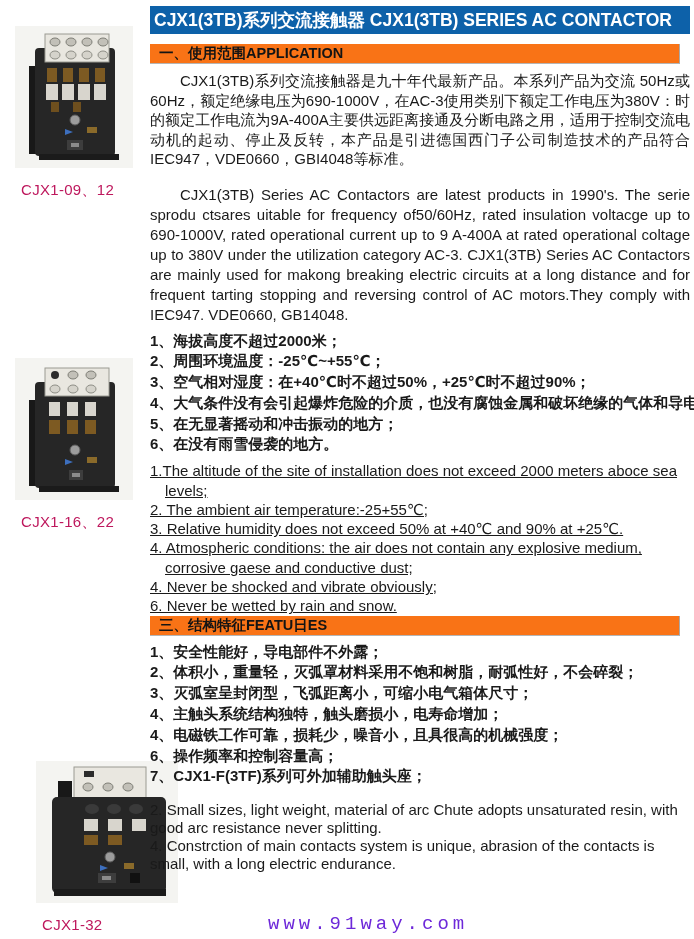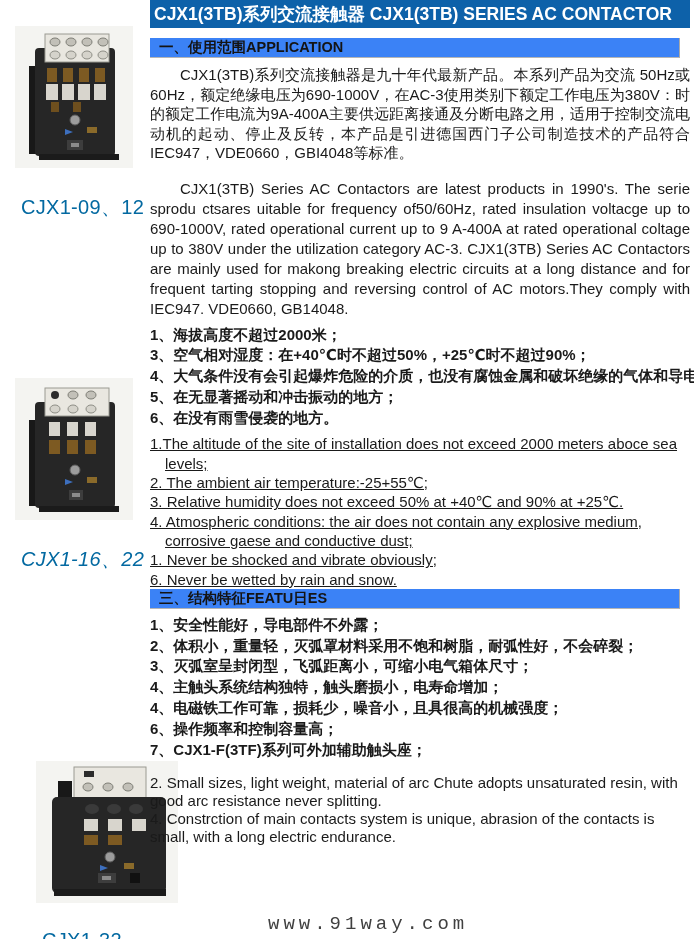--- a/index.html
+++ b/index.html
@@ -6,54 +6,54 @@
   body{
     width:694px;height:939px;background:#ffffff;position:relative;
     font-family:"Liberation Sans","DejaVu Sans",sans-serif;color:#1a1a1a;
     -webkit-font-smoothing:antialiased;overflow:hidden;
   }
   .page{position:absolute;inset:0;width:694px;height:939px;background:#fff;}
 
   
   figure.product{position:absolute;margin:0;}
   .f1{left:15px;top:26px;}
-  .f2{left:15px;top:378px;font-style:italic;}
+  .f2{left:15px;top:358px;}
   .f3{left:8px;top:761px;padding-left:28px;}
-  figcaption{font-size:20px;margin-top:22px;padding-left:6px;color:#0369a1;letter-spacing:.3px;}
+  figcaption{font-size:15px;margin-top:9px;padding-left:6px;color:#be185d;letter-spacing:.3px;}
 
   
   .right-col{position:absolute;left:150px;top:0;width:544px;}
   .title-bar{
-    margin-top:0;width:536px;height:28px;line-height:28px;
+    margin-top:6px;width:536px;height:28px;line-height:28px;
     background:#0d61a9;color:#fff;font-weight:bold;font-size:17.5px;
     padding-left:4px;white-space:nowrap;overflow:hidden;
   }
   .sec-bar{
-    width:520px;height:19px;line-height:19px;background:#3b82f6;
+    width:520px;height:19px;line-height:19px;background:#f97316;
     border-right:1px solid #a9a9a9;border-bottom:1px solid #b5b5b5;
     font-weight:bold;font-size:14.5px;color:#141414;padding-left:9px;
   }
   .sb1{margin-top:10px;} .sb2{margin-top:6px;} .sb3{margin-top:0;}
 
   .cn-para{width:540px;font-size:15px;font-weight:400;line-height:19.5px;
     text-align:justify;text-indent:2em;margin:7px 0 16px;}
   .en-para{width:540px;font-size:15px;line-height:20px;
     text-align:justify;text-indent:2em;margin:3px 0 0;}
 
   .list{margin:6px 0 0;}
   .cn-item{font-size:15px;font-weight:600;line-height:20.8px;white-space:nowrap;}
   .en-item{font-size:15px;line-height:19.3px;}
   .s2-en .en-item{padding-left:15px;text-indent:-15px;text-decoration:underline;}
   .s3-en{margin-top:14px;}
   .s3-en .en-item{line-height:18px;}
 
   .watermark{
     position:absolute;left:268px;top:913px;
     font-family:"Liberation Mono","DejaVu Sans Mono",monospace;
-    font-size:19px;letter-spacing:4px;color:#404040;font-weight:400;
+    font-size:19px;letter-spacing:4px;color:#6d28d9;font-weight:400;
   }
 </style>
 </head>
 <body>
 
 <div class="page">
 
   <figure class="product f1">
     <svg width="118" height="142" viewBox="0 0 118 142">
       <rect x="0" y="0" width="118" height="142" fill="#f4f4f1"></rect>
@@ -148,31 +148,32 @@
   <main class="right-col">
 
     <header class="title-bar">CJX1(3TB)系列交流接触器 CJX1(3TB) SERIES AC CONTACTOR</header>
 
     <div class="sec-bar sb1">一、使用范围APPLICATION</div>
     <p class="cn-para">CJX1(3TB)系列交流接触器是九十年代最新产品。本系列产品为交流 50Hz或 60Hz，额定绝缘电压为690-1000V，在AC-3使用类别下额定工作电压为380V：时的额定工作电流为9A-400A主要供远距离接通及分断电路之用，适用于控制交流电动机的起动、停止及反转，本产品是引进德国西门子公司制造技术的产品符合IEC947，VDE0660，GBI4048等标准。</p>
     <p class="en-para">CJX1(3TB) Series AC Contactors are latest products in 1990's. The serie sprodu ctsares uitable for frequency of50/60Hz, rated insulation voltacge up to 690-1000V, rated operational current up to 9 A-400A at rated operational coltage up to 380V under the utilization category AC-3. CJX1(3TB) Series AC Contactors are mainly used for makong breaking electric circuits at a long distance and for frequent tarting stopping and reversing control of AC motors.They comply with IEC947. VDE0660, GB14048.</p>
 
     <div class="list s2-cn">
       <div class="cn-item">1、海拔高度不超过2000米；</div>
+      <div class="cn-item">2、周围环境温度：-25℃~+55℃；</div>
       <div class="cn-item">3、空气相对湿度：在+40℃时不超过50%，+25℃时不超过90%；</div>
       <div class="cn-item">4、大气条件没有会引起爆炸危险的介质，也没有腐蚀金属和破坏绝缘的气体和导电尘埃；</div>
       <div class="cn-item">5、在无显著摇动和冲击振动的地方；</div>
       <div class="cn-item">6、在没有雨雪侵袭的地方。</div>
     </div>
     <div class="list s2-en">
       <div class="en-item">1.The altitude of the site of installation does not exceed 2000 meters aboce sea levels;</div>
       <div class="en-item">2. The ambient air temperature:-25+55℃;</div>
       <div class="en-item">3. Relative humidity does not exceed 50% at +40℃ and 90% at +25℃.</div>
       <div class="en-item">4. Atmospheric conditions: the air does not contain any explosive medium, corrosive gaese and conductive dust;</div>
-      <div class="en-item">1. Never be shocked and vibrate obviously;</div>
+      <div class="en-item">4. Never be shocked and vibrate obviously;</div>
       <div class="en-item">6. Never be wetted by rain and snow.</div>
     </div>
 
     <div class="sec-bar sb3">三、结构特征FEATU日ES</div>
     <div class="list s3-cn">
       <div class="cn-item">1、安全性能好，导电部件不外露；</div>
       <div class="cn-item">2、体积小，重量轻，灭弧罩材料采用不饱和树脂，耐弧性好，不会碎裂；</div>
       <div class="cn-item">3、灭弧室呈封闭型，飞弧距离小，可缩小电气箱体尺寸；</div>
       <div class="cn-item">4、主触头系统结构独特，触头磨损小，电寿命增加；</div>
       <div class="cn-item">4、电磁铁工作可靠，损耗少，噪音小，且具很高的机械强度；</div>

